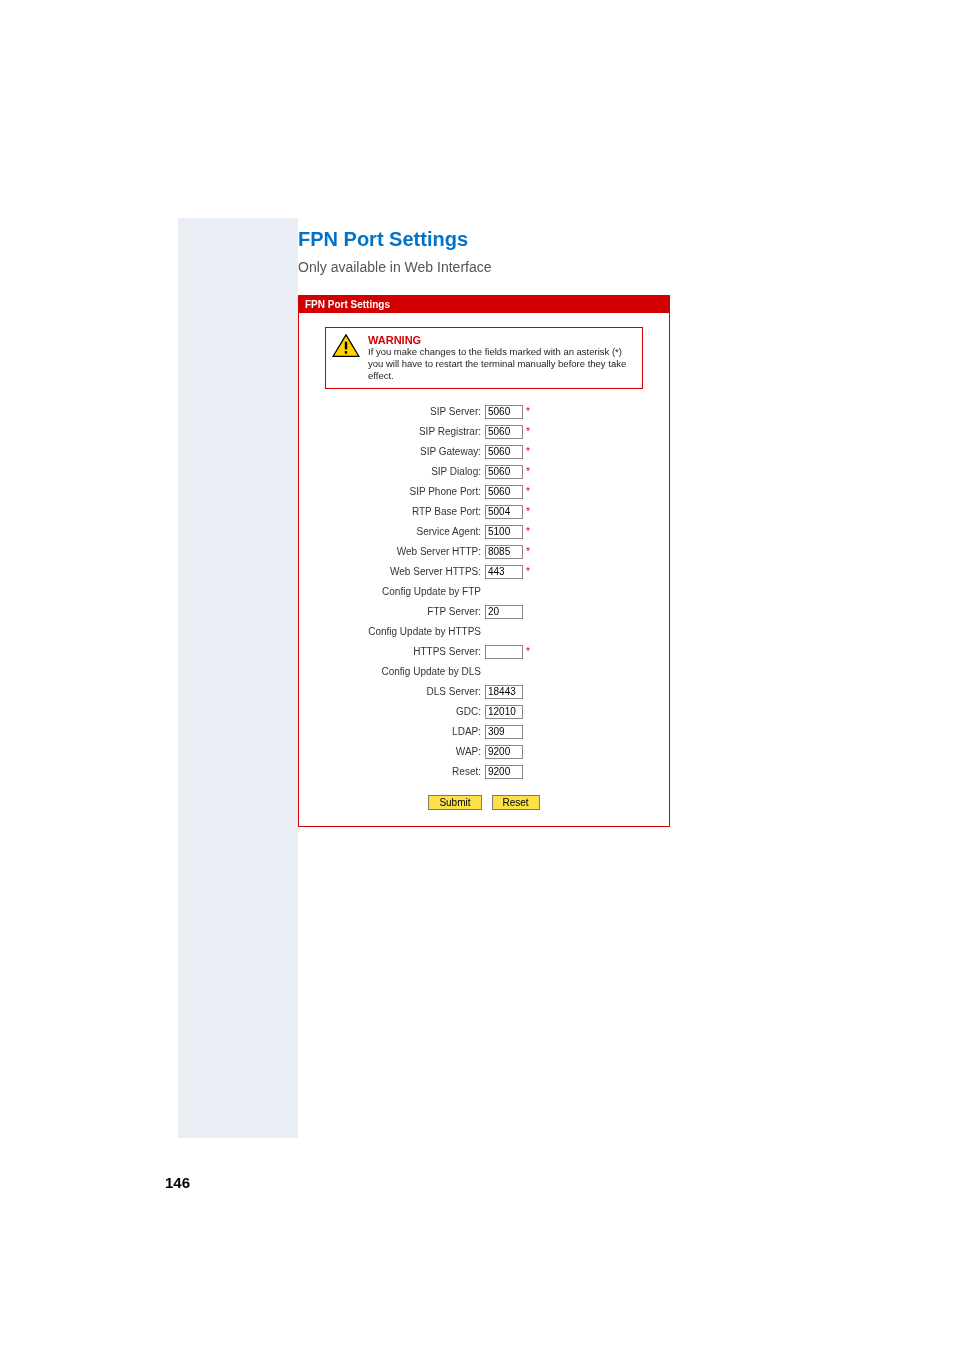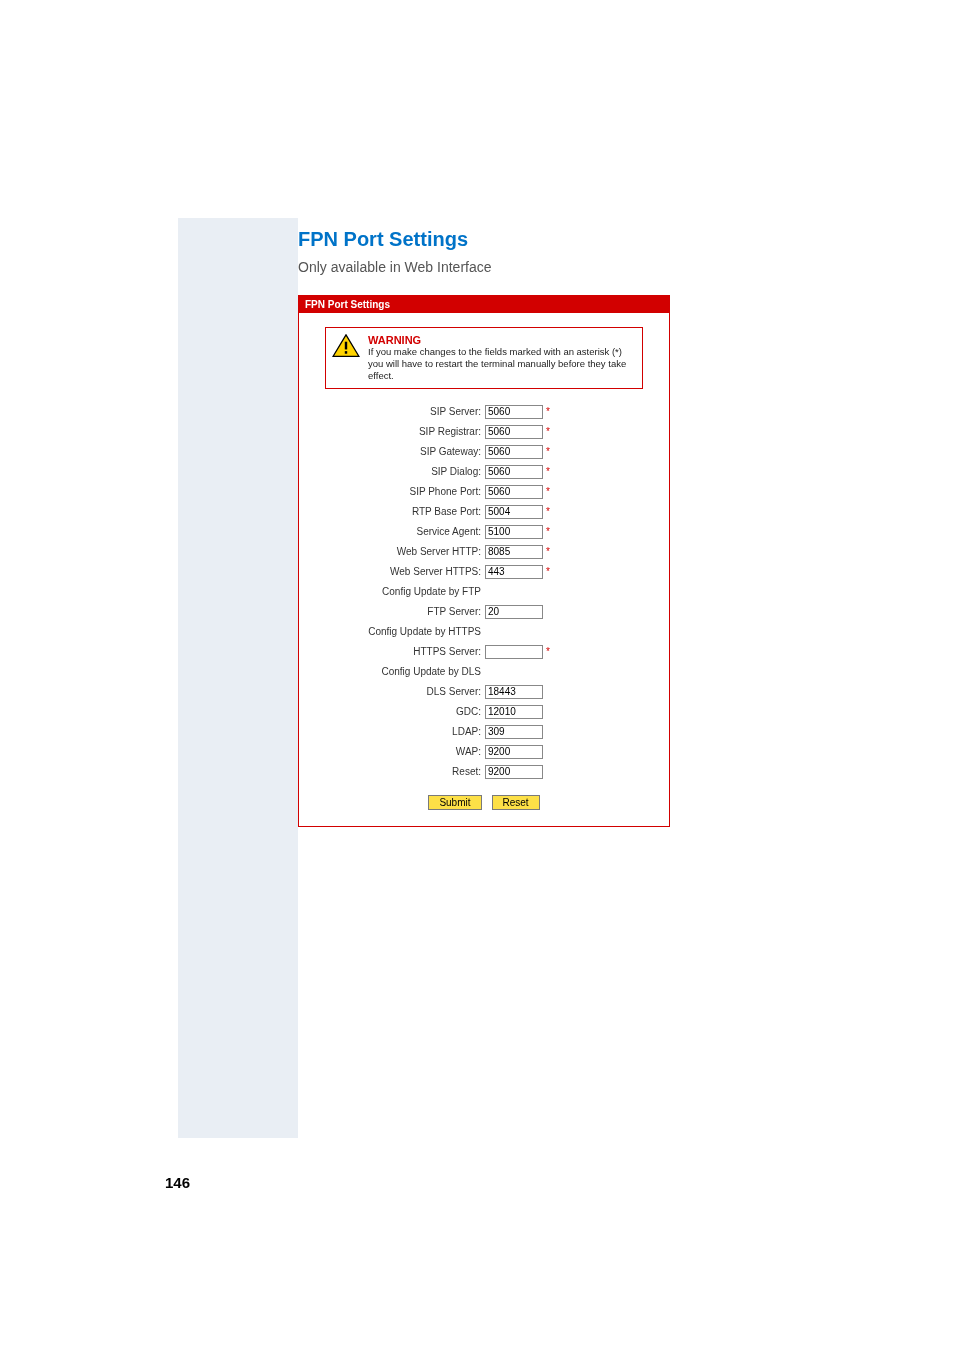--- a/index.html
+++ b/index.html
@@ -16,21 +16,21 @@
   .panel-title{background:#d20000;color:#fff;font-size:10px;font-weight:700;padding:3px 6px}
   .panel-body{padding:14px 12px 16px 12px;font-size:10px;color:#444;font-family:Verdana,Arial,sans-serif}
   
   .warnbox{border:1px solid #d20000;padding:6px 10px 6px 6px;margin:0 14px 14px 14px;display:flex;gap:8px;align-items:flex-start}
   .warnicon{width:28px;height:24px;flex:0 0 28px}
   .warntext .w-head{color:#d20000;font-weight:700;font-size:11px}
   .warntext .w-body{font-size:9.5px;line-height:1.25;color:#222}
   
   .frow{display:flex;align-items:center;margin:2px 0;height:18px}
   .flabel{width:170px;text-align:right;padding-right:4px;font-size:10px;color:#333}
-  .finput{width:58px;height:14px;border:1px solid #888;background:#fff;font-size:10px;padding:0 2px;box-sizing:border-box}
+  .finput{width:38px;height:14px;border:1px solid #888;background:#fff;font-size:10px;padding:0 2px;box-sizing:border-box}
   .ast{color:#d20000;font-size:10px;margin-left:3px}
   .buttons{display:flex;gap:10px;justify-content:center;margin-top:14px}
   .btn{border:1px solid #7a7a7a;background:#fde047;font-size:10px;padding:1px 10px;cursor:pointer;font-family:inherit}
   .page-number{position:absolute;left:165px;bottom:160px;font-weight:700;font-size:15px}
 </style>
 </head>
 <body>
 
 <div class="page">
 

